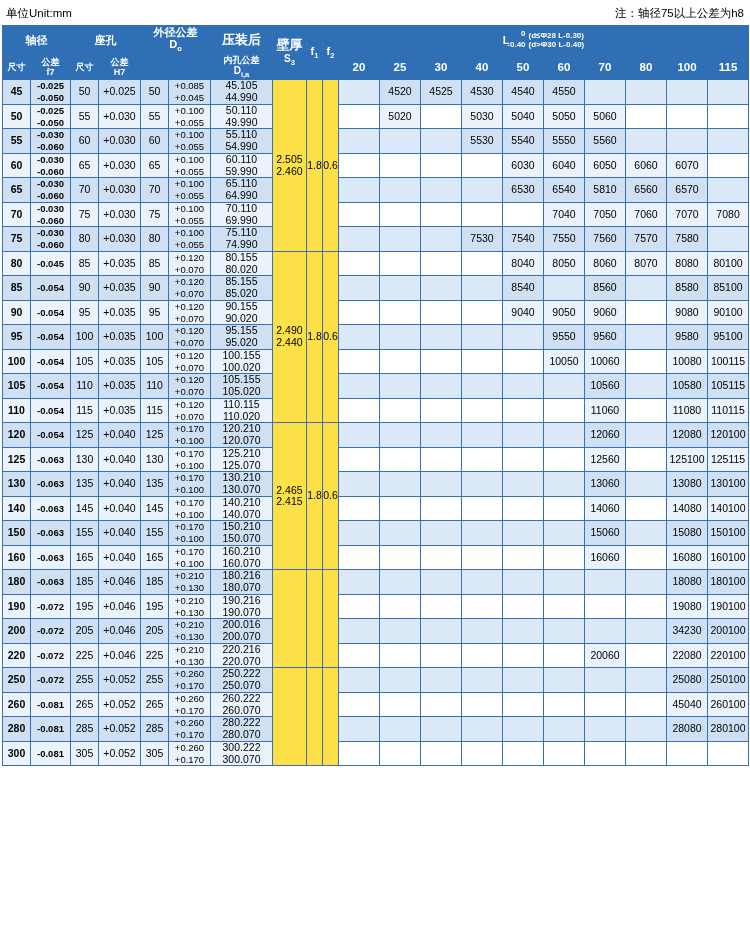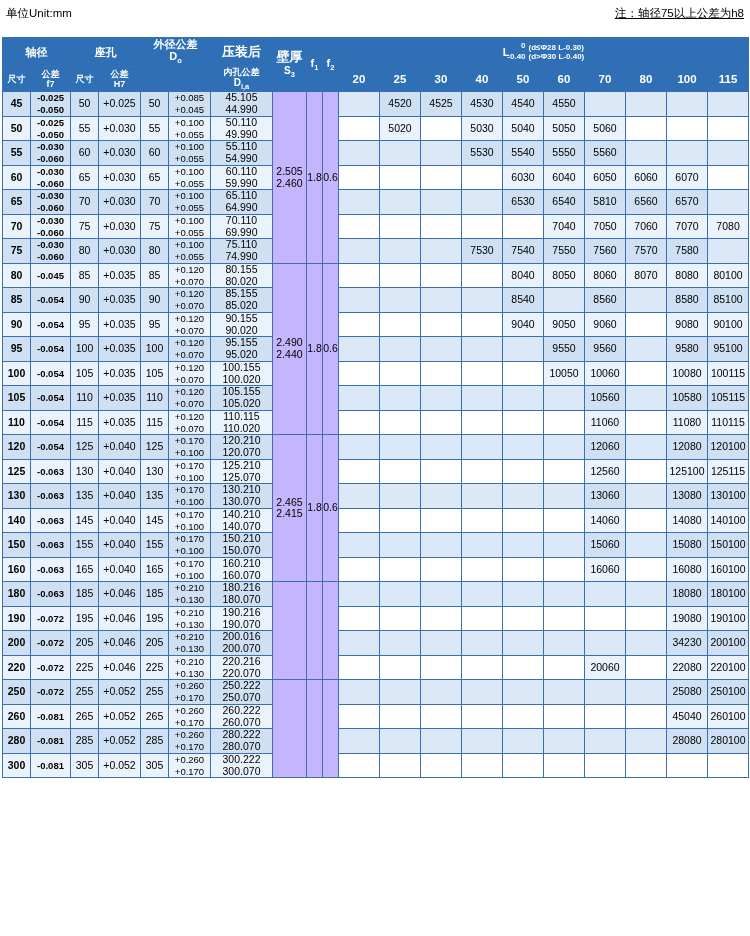--- a/index.html
+++ b/index.html
@@ -8,33 +8,33 @@
     background:#ffffff;
     font-family:"Liberation Sans", sans-serif;
     font-size:11px;
     color:#000;
     -webkit-font-smoothing:none;
   }
   .page{position:relative;width:750px;height:936px;box-sizing:border-box;padding:0 2px;}
   .topbar{display:flex;justify-content:space-between;align-items:flex-end;
     padding:6px 4px 4px 4px;font-size:11.5px;}
   .topbar .unit{letter-spacing:0px;}
-  .topbar .note{letter-spacing:0px;text-decoration:underline;}
+  .topbar .note{letter-spacing:0px;}
 
-  table{border-collapse:collapse;table-layout:fixed;width:746px;margin:12px auto;}
+  table{border-collapse:collapse;table-layout:fixed;width:746px;margin:0 auto;}
   td,th{border:1px solid #3a6fb0;text-align:center;vertical-align:middle;padding:0;
         font-size:10.5px;line-height:1.12;}
   .hdr{background:#2f6fb5;color:#fff;font-weight:bold;font-size:11px;}
   .hdr2{background:#2f6fb5;color:#fff;font-weight:bold;font-size:9px;}
   .hdrnum{background:#2f6fb5;color:#fff;font-weight:bold;font-size:11.5px;}
   .rowA{background:#cfe0f3;}
   .rowB{background:#eaf2fb;}
   .cellwhite{background:#ffffff;}
   .lightblue{background:#dbe8f7;}
-  .mid{background:#c4b5fd;}
+  .mid{background:#fde047;}
   .tol{font-size:9.5px;}
   .sub{font-size:13px;}
   sub{font-size:7.5px;}
   .Lhead{display:flex;align-items:center;justify-content:center;gap:3px;font-size:11px;}
   .Lhead .lw{display:inline-block;position:relative;padding-right:16px;}
   .Lhead .lw .up{position:absolute;right:0;top:-4px;font-size:8px;}
   .Lhead .lw .dn{position:absolute;right:0;bottom:-4px;font-size:8px;}
   .par{font-size:8px;line-height:1.15;text-align:left;}
 </style>
 </head>

